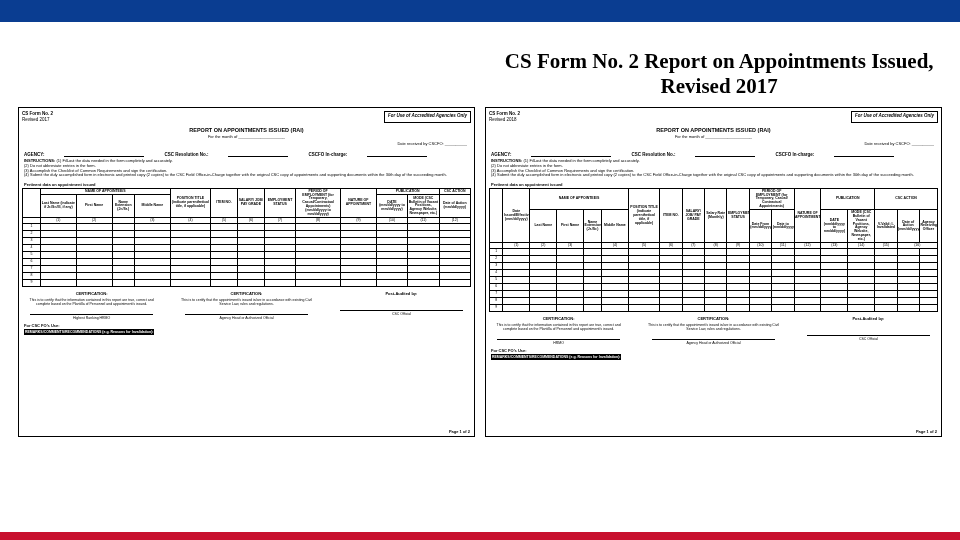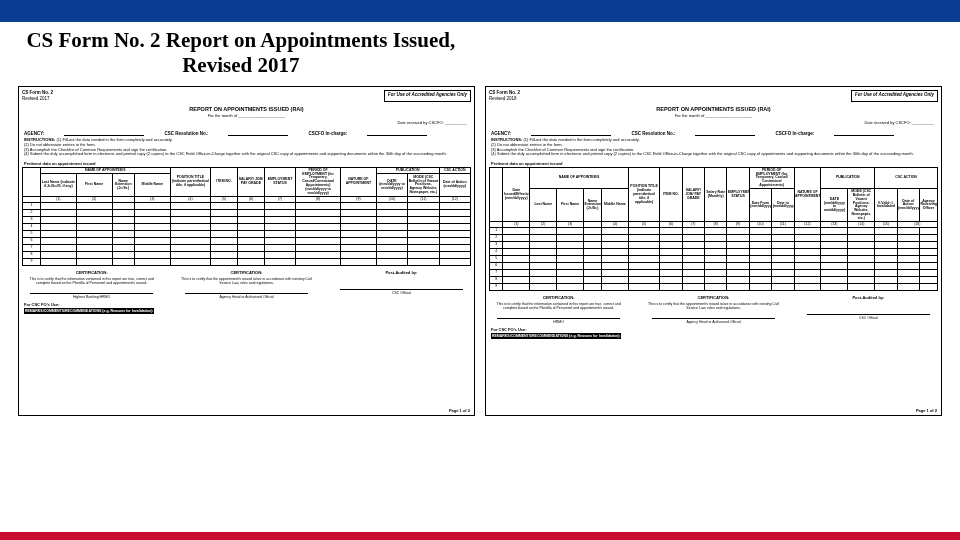--- a/index.html
+++ b/index.html
@@ -1,19 +1,19 @@
 <!DOCTYPE html>
 <html><head>
 <meta charset="utf-8">
 <style>
   * { box-sizing: border-box; margin: 0; padding: 0; }
   body { width: 960px; height: 540px; background: #fff; font-family: Arial, sans-serif; overflow: hidden; position: relative; }
   .top-bar { height: 22px; background: #0a3d91; width: 100%; }
   .bottom-bar { position: absolute; bottom: 0; left: 0; right: 0; height: 8px; background: #c8102e; }
-  .titles { display: flex; justify-content: space-between; padding: 6px 20px 8px; }
+  .titles { display: flex; justify-content: flex-end; padding: 27px 20px 8px; }
   .title { font-family: "Times New Roman", serif; font-weight: bold; font-size: 21px; text-align: center; line-height: 1.2; color: #000; width: 48%; }
   .forms { display: flex; justify-content: space-between; padding: 0 18px; gap: 10px; }
   .form { width: 460px; height: 330px; border: 1px solid #000; background: #fff; font-size: 4.5px; color: #000; position: relative; padding: 3px; }
   .form-header { display: flex; justify-content: space-between; }
   .left-head { line-height: 1.3; }
   .right-head { border: 1px solid #000; padding: 1px 3px; font-style: italic; font-weight: bold; }
   .report-title { text-align: center; font-weight: bold; margin: 4px 0 1px; font-size: 5.5px; }
   .subline { text-align: center; font-size: 4px; }
   .date-recv { text-align: right; font-size: 4px; margin: 2px 4px; }
   .agency-row { display: flex; gap: 20px; margin: 6px 2px 2px; font-size: 4.5px; font-weight: bold; }

